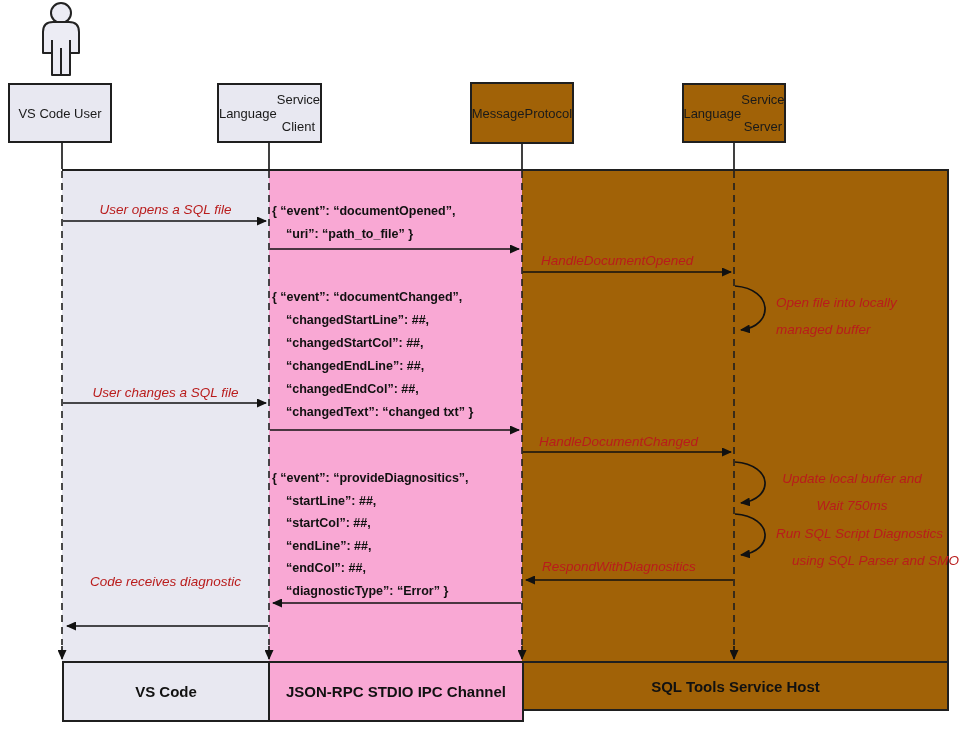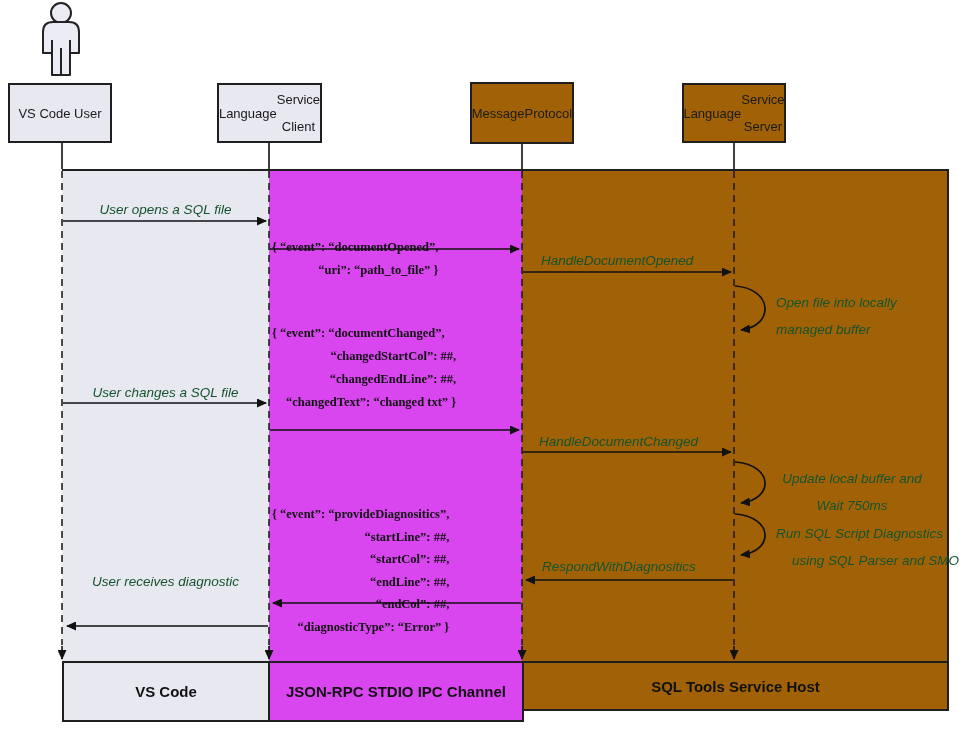--- a/index.html
+++ b/index.html
@@ -8,49 +8,49 @@
     font-family:"Liberation Sans",sans-serif;color:#111;overflow:hidden;
   }
   .abs{position:absolute;}
   
   .node-box{
     position:absolute;border:2px solid #1f1f1f;box-sizing:border-box;
     display:flex;flex-direction:row;align-items:center;justify-content:center;
     font-size:13px;color:#1a1a1a;text-align:center;line-height:27px;
   }
   .lavender{background:#e8e8f1;}
-  .peach{background:#d946ef;}
+  .peach{background:#f9a8d4;}
   .green{background:#a16207;}
   
   #lanes{
     position:absolute;left:62px;top:169px;width:887px;height:492px;
     display:flex;box-sizing:border-box;
     border-top:2px solid #1f1f1f;border-right:2px solid #1f1f1f;
   }
   #lanes>div{height:100%;}
   
   .footer-box{
     position:absolute;border:2px solid #1f1f1f;box-sizing:border-box;
     display:flex;align-items:center;justify-content:center;
     font-size:15px;font-weight:bold;color:#111;
   }
   
   .msg{
-    position:absolute;font-style:italic;font-size:13.5px;color:#14532d;
+    position:absolute;font-style:italic;font-size:13.5px;color:#b91c1c;
     white-space:nowrap;height:18px;line-height:18px;
   }
   .msg.center{text-align:center;}
   
   .payload{
-    position:absolute;font-family:Liberation Serif, serif;
-    font-size:12.5px;font-weight:bold;color:#111;white-space:nowrap;margin-top:36px;
+    position:absolute;font-family:Liberation Sans, sans-serif;
+    font-size:12.5px;font-weight:bold;color:#111;white-space:nowrap;
   }
   .payload .pline{height:23px;line-height:23px;}
   .payload.tight .pline{height:22.5px;line-height:22.5px;}
-  .payload .pline.ind{padding-left:14px;text-align:right;}
+  .payload .pline.ind{padding-left:14px;}
   svg{display:block;}
   #wires{position:absolute;left:0;top:0;pointer-events:none;}
 </style>
 </head>
 <body>
 
 <div id="stage">
 
   <div id="lanes">
     <div class="lavender" style="width:207px;"></div>
@@ -109,42 +109,44 @@
     <line x1="521" y1="603" x2="273" y2="603" stroke="#111" stroke-width="1.7" marker-end="url(#arr)"></line>
     <line x1="268" y1="626" x2="67" y2="626" stroke="#111" stroke-width="1.7" marker-end="url(#arr)"></line>
 
     <path d="M735,286 C774,289 774,326 741,330" fill="none" stroke="#111" stroke-width="1.7" marker-end="url(#arr)"></path>
     <path d="M735,462 C774,465 774,499 741,503" fill="none" stroke="#111" stroke-width="1.7" marker-end="url(#arr)"></path>
     <path d="M735,514 C774,517 774,551 741,555" fill="none" stroke="#111" stroke-width="1.7" marker-end="url(#arr)"></path>
   </svg>
 
   <div class="msg center" style="left:62px;top:201px;width:207px;">User opens a SQL file</div>
   <div class="msg center" style="left:62px;top:384px;width:207px;">User changes a SQL file</div>
-  <div class="msg center" style="left:62px;top:573px;width:207px;">User receives diagnostic</div>
+  <div class="msg center" style="left:62px;top:573px;width:207px;">Code receives diagnostic</div>
 
   <div class="msg" style="left:541px;top:252px;">HandleDocumentOpened</div>
   <div class="msg" style="left:539px;top:433px;text-align:center;">HandleDocumentChanged</div>
   <div class="msg" style="left:542px;top:558px;">RespondWithDiagnositics</div>
 
   <div class="msg" style="left:776px;top:294px;">Open file into locally</div>
   <div class="msg" style="left:776px;top:321px;">managed buffer</div>
   <div class="msg center" style="left:772px;top:470px;width:160px;">Update local buffer and</div>
   <div class="msg center" style="left:772px;top:497px;width:160px;">Wait 750ms</div>
   <div class="msg" style="left:776px;top:525px;">Run SQL Script Diagnostics</div>
   <div class="msg" style="left:776px;top:552px;margin-left:16px;">using SQL Parser and SMO</div>
 
   <div class="payload" style="left:272px;top:200px;">
     <div class="pline">{ “event”: “documentOpened”,</div>
     <div class="pline ind">“uri”: “path_to_file” }</div>
   </div>
 
   <div class="payload" style="left:272px;top:286px;">
     <div class="pline">{ “event”: “documentChanged”,</div>
+    <div class="pline ind">“changedStartLine”: ##,</div>
     <div class="pline ind">“changedStartCol”: ##,</div>
     <div class="pline ind">“changedEndLine”: ##,</div>
+    <div class="pline ind">“changedEndCol”: ##,</div>
     <div class="pline ind">“changedText”: “changed txt” }</div>
   </div>
 
   <div class="payload tight" style="left:272px;top:467px;">
     <div class="pline">{ “event”: “provideDiagnositics”,</div>
     <div class="pline ind">“startLine”: ##,</div>
     <div class="pline ind">“startCol”: ##,</div>
     <div class="pline ind">“endLine”: ##,</div>
     <div class="pline ind">“endCol”: ##,</div>
     <div class="pline ind">“diagnosticType”: “Error” }</div>

